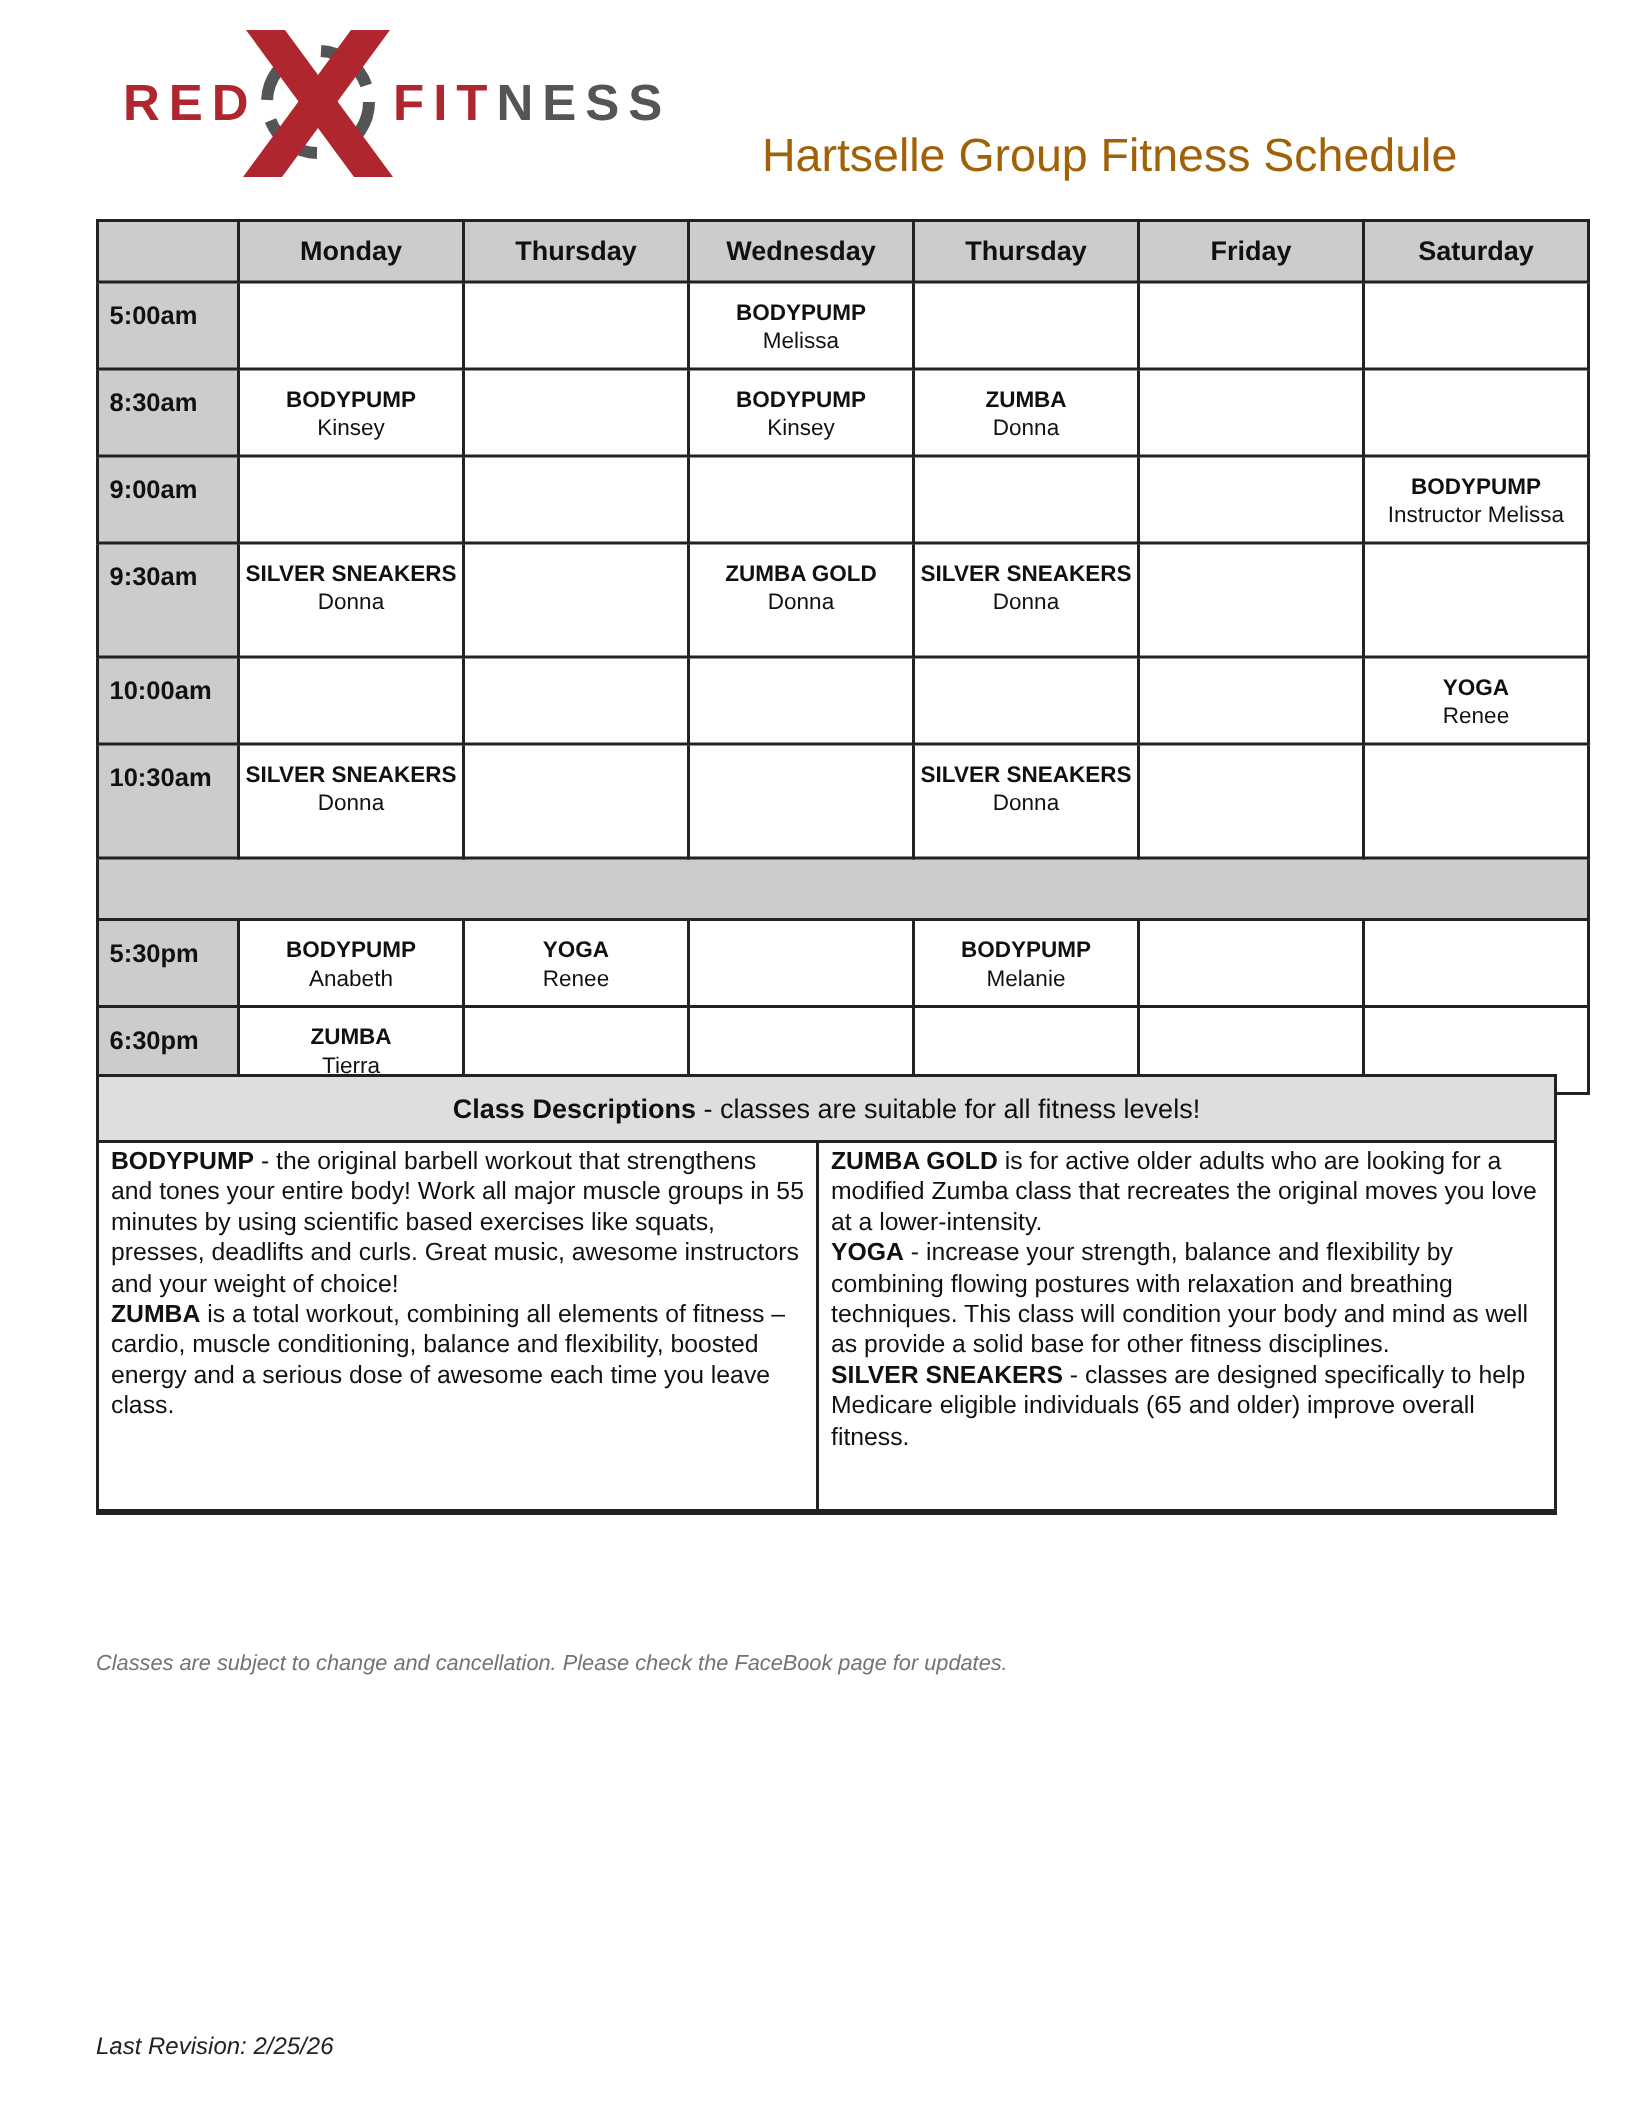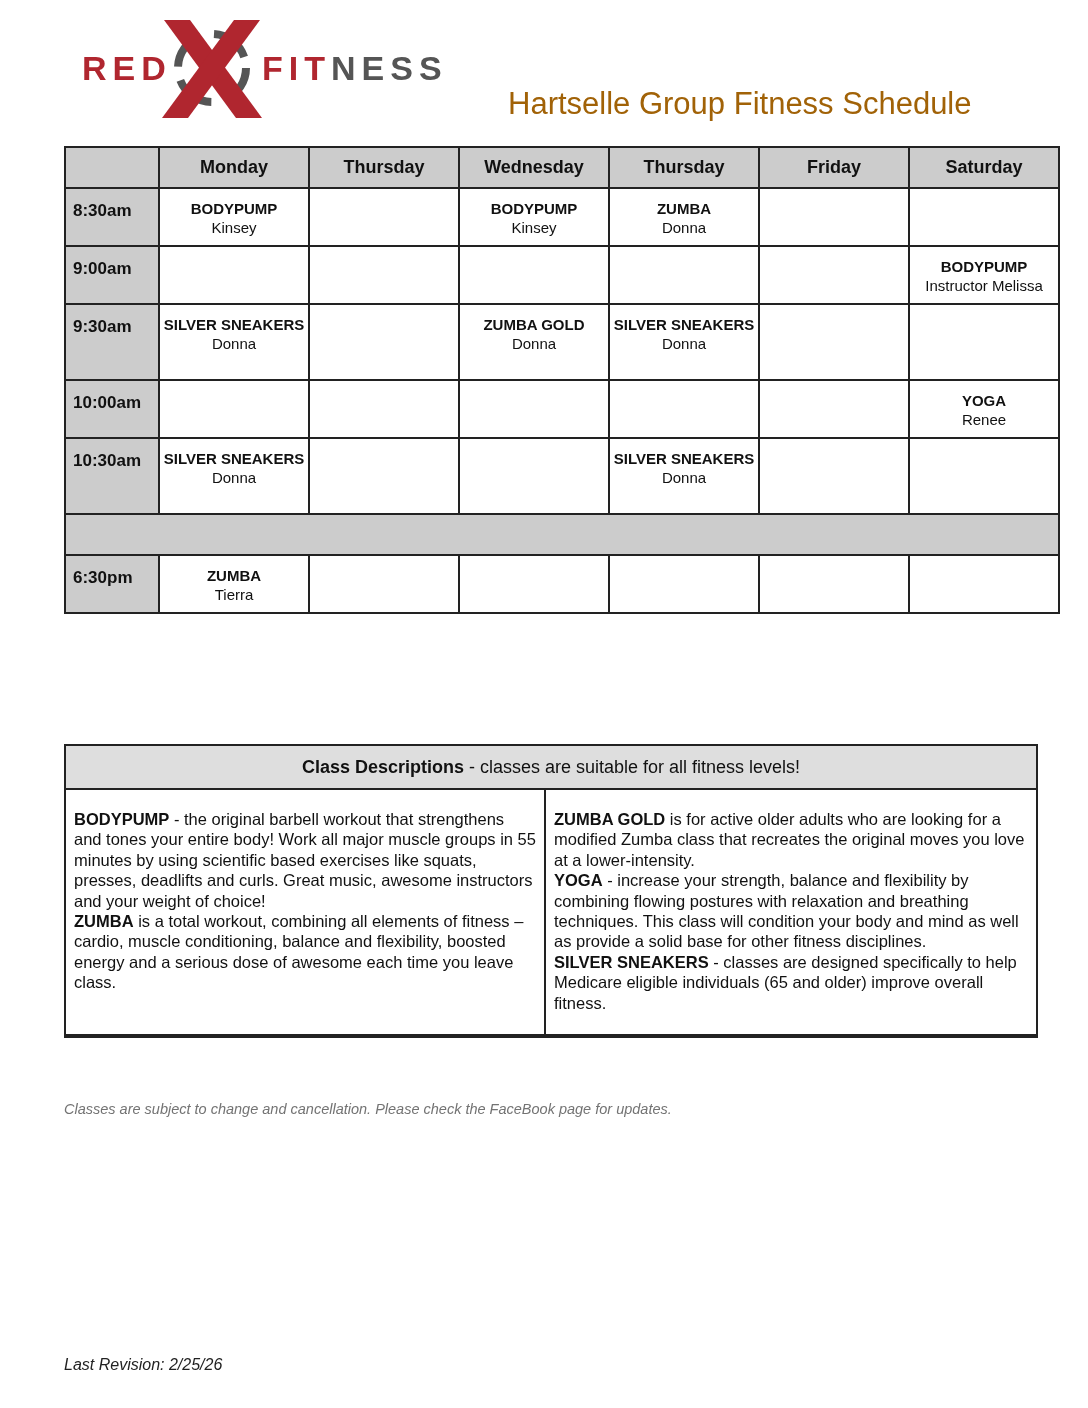--- a/index.html
+++ b/index.html
@@ -12,24 +12,24 @@
   table.schedule th, table.schedule td { border: 2px solid #222; }
   table.schedule th { background: #cccccc; font-size: 18px; font-weight: bold; height: 37px; text-align: center; }
   table.schedule td.time { background: #cccccc; font-weight: bold; font-size: 17px; vertical-align: top; padding: 12px 0 0 7px; text-align: left; }
   table.schedule td.cell { background: #ffffff; text-align: center; vertical-align: top; padding-top: 11px; font-size: 15px; line-height: 18.5px; }
   .cls { font-weight: bold; display: block; }
   .inst { display: block; }
   tr.h56 td { height: 44px; }
   tr.h74 td { height: 62px; }
   tr.gap td { background: #cccccc; height: 37px; }
 
-  .desc { position: absolute; left: 64px; top: 744px; width: 974px; border: 2px solid #222; box-sizing: border-box; }
+  .desc { position: absolute; left: 64px; top: 716px; width: 974px; border: 2px solid #222; box-sizing: border-box; }
   .desc-head { background: #dedede; border-bottom: 2px solid #222; height: 42px; text-align: center; font-size: 18px; line-height: 42px; }
   .desc-body { display: flex; height: 244px; border-bottom: 2px solid #222; }
-  .desc-col { box-sizing: border-box; padding: 19px 8px; font-size: 16.5px; line-height: 20.4px; }
+  .desc-col { box-sizing: border-box; padding: 2px 8px; font-size: 16.5px; line-height: 20.4px; }
   .desc-col.left { width: 480px; border-right: 2px solid #222; }
   .desc-col.right { flex: 1; }
   .desc-foot { background: #cccccc; height: 40px; line-height: 40px; text-align: center; font-size: 16.5px; }
   .note { position: absolute; left: 64px; top: 1101px; font-size: 14.5px; font-style: italic; color: #737373; }
   .revision { position: absolute; left: 64px; top: 1356px; font-size: 16px; font-style: italic; color: #222; }
 </style>
 </head>
 <body>
 
 <div class="logo">
@@ -60,20 +60,32 @@
       <th>Monday</th>
       <th>Thursday</th>
       <th>Wednesday</th>
       <th>Thursday</th>
       <th>Friday</th>
       <th>Saturday</th>
     </tr>
   </thead>
   <tbody>
     <tr class="h56">
+      <td class="time">5:00am</td>
+      <td class="cell"></td>
+      <td class="cell"></td>
+      <td class="cell">
+          <span class="cls">BODYPUMP</span>
+          <span class="inst">Melissa</span>
+        </td>
+      <td class="cell"></td>
+      <td class="cell"></td>
+      <td class="cell"></td>
+    </tr>
+    <tr class="h56">
       <td class="time">8:30am</td>
       <td class="cell">
           <span class="cls">BODYPUMP</span>
           <span class="inst">Kinsey</span>
         </td>
       <td class="cell"></td>
       <td class="cell">
           <span class="cls">BODYPUMP</span>
           <span class="inst">Kinsey</span>
         </td>
@@ -136,20 +148,38 @@
       <td class="cell"></td>
       <td class="cell">
           <span class="cls">SILVER SNEAKERS</span>
           <span class="inst">Donna</span>
         </td>
       <td class="cell"></td>
       <td class="cell"></td>
     </tr>
     <tr class="gap">
       <td colspan="7"></td>
+    </tr>
+    <tr class="h56">
+      <td class="time">5:30pm</td>
+      <td class="cell">
+          <span class="cls">BODYPUMP</span>
+          <span class="inst">Anabeth</span>
+        </td>
+      <td class="cell">
+          <span class="cls">YOGA</span>
+          <span class="inst">Renee</span>
+        </td>
+      <td class="cell"></td>
+      <td class="cell">
+          <span class="cls">BODYPUMP</span>
+          <span class="inst">Melanie</span>
+        </td>
+      <td class="cell"></td>
+      <td class="cell"></td>
     </tr>
     <tr class="h56">
       <td class="time">6:30pm</td>
       <td class="cell">
           <span class="cls">ZUMBA</span>
           <span class="inst">Tierra</span>
         </td>
       <td class="cell"></td>
       <td class="cell"></td>
       <td class="cell"></td>

